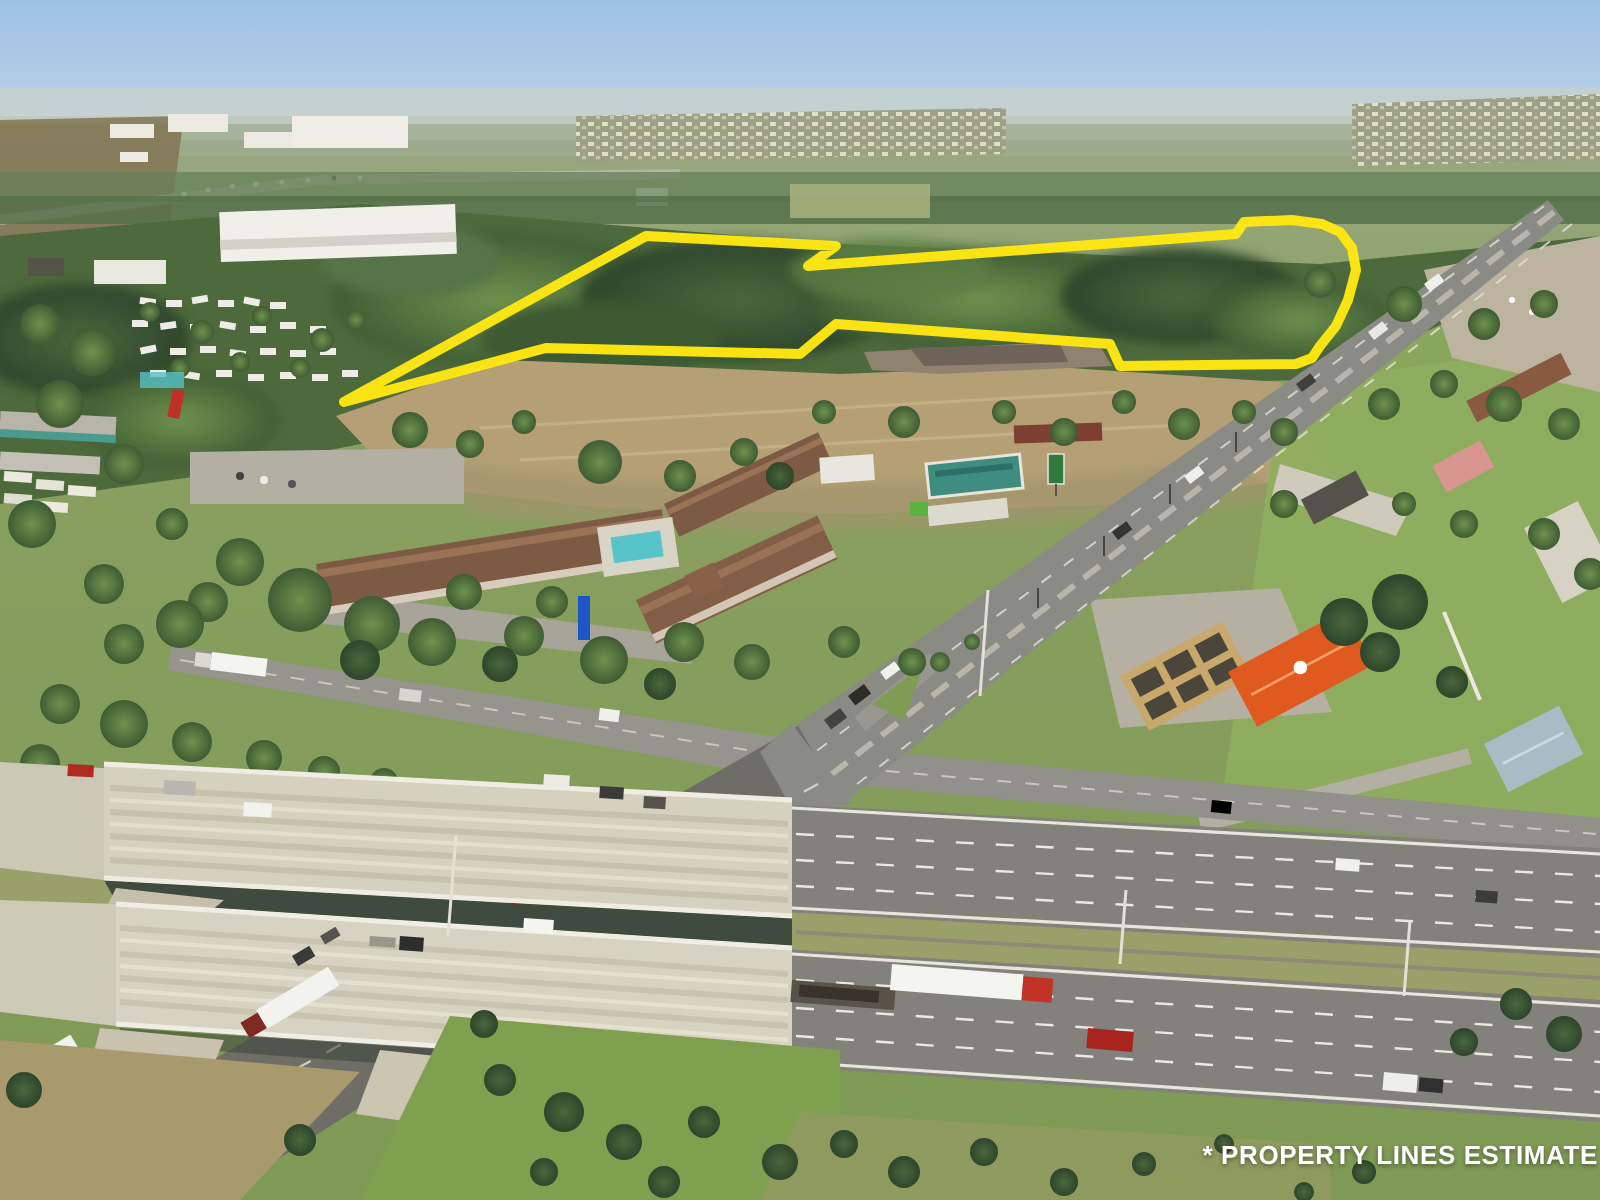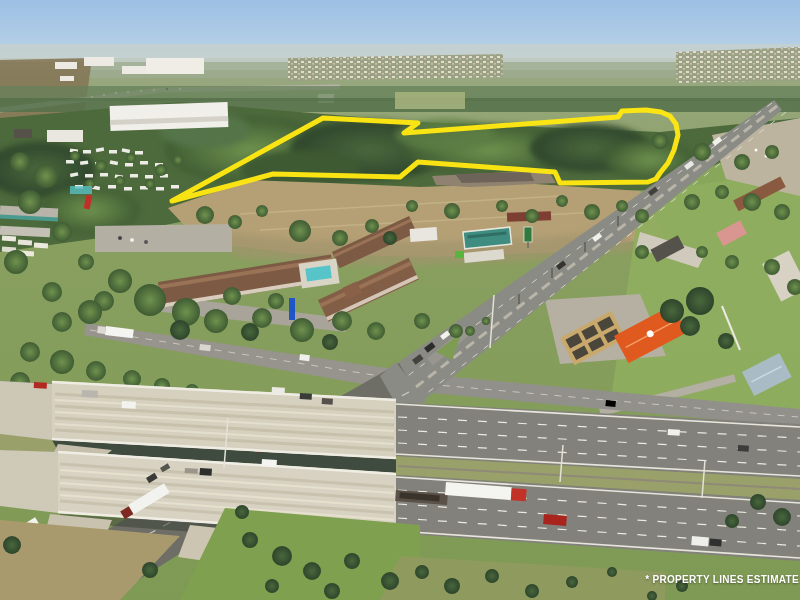--- a/index.html
+++ b/index.html
@@ -1,20 +1,20 @@
 <!DOCTYPE html>
 <html><head>
 <meta charset="utf-8">
 <style>
   html,body{margin:0;padding:0;background:#222;}
   #stage{position:relative;width:800px;height:600px;overflow:hidden;
          font-family:"Liberation Sans",sans-serif;background:#8aa061;}
   #stage svg{position:absolute;left:0;top:0;}
   .disclaimer{position:absolute;right:1px;bottom:15px;color:#ffffff;
-       font-size:10px;font-weight:800;letter-spacing:.3px;white-space:nowrap;
+       font-size:13px;font-weight:800;letter-spacing:.3px;white-space:nowrap;
        text-shadow:0 1px 2px rgba(40,40,30,.55);}
 </style>
 </head>
 <body>
 
 <div id="stage">
 <svg width="800" height="600" viewBox="0 0 800 600">
   <defs>
     <linearGradient id="skyG" x1="0" y1="0" x2="0" y2="1">
       <stop offset="0" stop-color="#9cc0e4"></stop>

